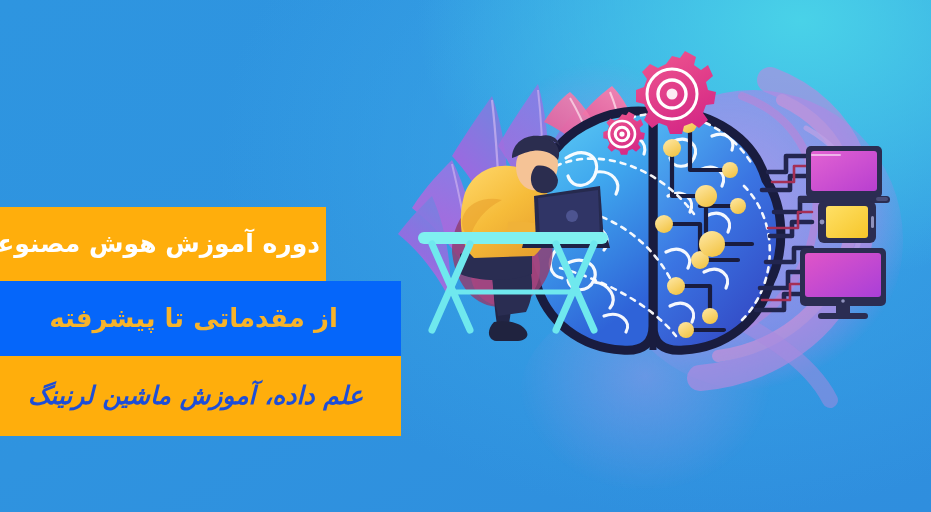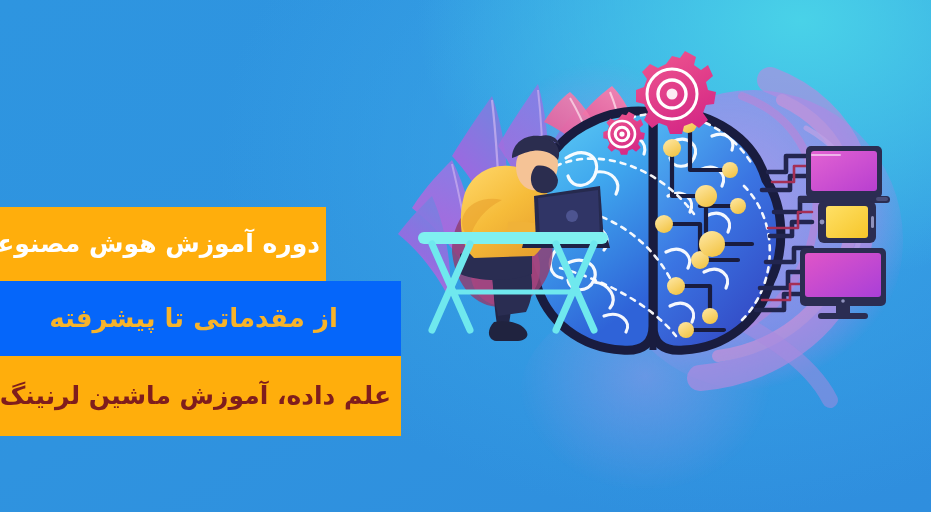--- a/index.html
+++ b/index.html
@@ -36,21 +36,21 @@
   }
   .banner span{
     width:100%;text-align:center;font-weight:700;letter-spacing:.1px;
     line-height:1.1;white-space:nowrap;
   }
   #banner1{top:207px;width:326px;height:74px;background:#ffae0c;}
   #banner1 span{color:#ffffff;font-size:25px;padding-right:6px;}
   #banner2{top:281px;width:401px;height:75px;background:#0566fa;justify-content:flex-end;}
   #banner2 span{color:#f7b32a;font-size:26px;padding-right:14px;}
   #banner3{top:356px;width:401px;height:80px;background:#ffae0c;}
-  #banner3 span{color:#7f1d1d;font-size:25px;padding-right:10px;}
+  #banner3 span{color:#1d4ed8;font-size:25px;padding-right:10px;font-style:italic;}
 </style>
 </head>
 <body>
 
 <div id="stage">
 
   <div class="bg-base"></div>
 
   <div class="blob blob-lav"></div>
   <div class="blob blob-lav2"></div>

